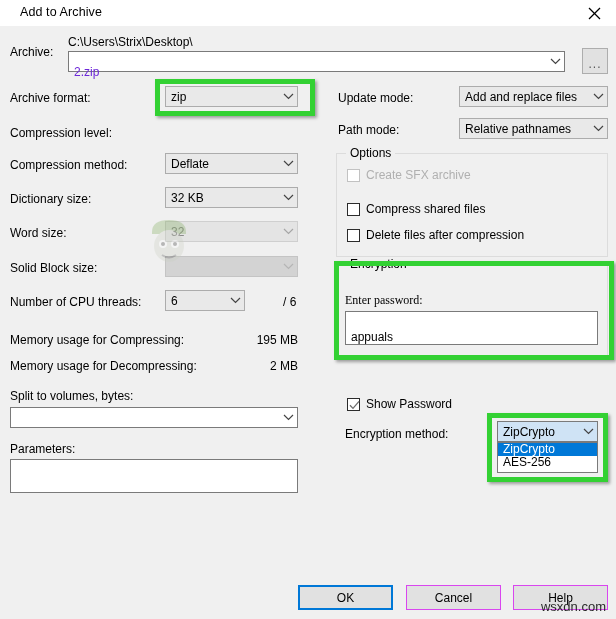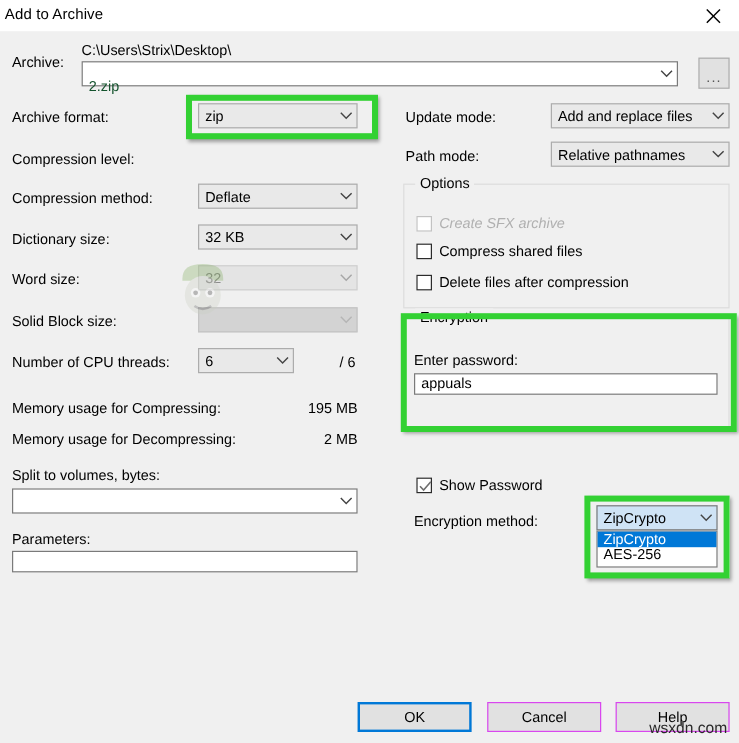--- a/index.html
+++ b/index.html
@@ -14,21 +14,21 @@
     -webkit-font-smoothing:antialiased;
   }
   .dialog{position:absolute;inset:0;background:#f0f0f0;}
 
   
   .titlebar{
     position:absolute;left:0;top:0;width:616px;height:26px;
     background:#ffffff;
   }
   .titlebar .ttl{
-    position:absolute;left:4px;top:5px;
+    position:absolute;left:20px;top:5px;
     font-size:12.5px;color:#000;letter-spacing:.1px;
   }
   .close-btn{
     position:absolute;right:0;top:0;width:44px;height:26px;
     display:flex;align-items:center;justify-content:center;
     cursor:default;
   }
   .close-btn svg{display:block;}
 
   
@@ -49,27 +49,27 @@
   }
   .combo.disabled{background:#d3d3d3;border-color:#c4c4c4;}
   .combo.disabled .ctext{color:#8c8c8c;}
   .combo .arrow{
     width:17px;display:flex;align-items:center;justify-content:center;
   }
   .arrow svg{display:block;}
 
   
   .combo.editable{background:#ffffff;border:1px solid #7a7a7a;}
-  .combo.editable .ctext{color:#14532d;margin-top:20px;}
+  .combo.editable .ctext{color:#6d28d9;margin-top:20px;}
 
   
   .tinput{
-    position:absolute;height:18px;background:#ffffff;
+    position:absolute;height:34px;background:#ffffff;
     border:1px solid #7a7a7a;box-sizing:border-box;
-    display:flex;align-items:flex-start;
+    display:flex;align-items:flex-end;
     font-size:12px;color:#000;
   }
   .tinput span{padding-left:5px;}
 
   .browse{
     position:absolute;background:#e1e1e1;border:1px solid #adadad;
     box-sizing:border-box;display:flex;align-items:flex-end;
     justify-content:center;cursor:default;
     font-size:12px;color:#555;letter-spacing:1px;
     padding-bottom:2px;
@@ -277,40 +277,40 @@
       <svg width="11" height="7" viewBox="0 0 11 7">
           <polyline points="1,1 5.5,5.5 10,1" fill="none" stroke="#444" stroke-width="1.2"></polyline>
         </svg>
     </div>
   </div>
 
   <div class="group" style="left:336px;top:153px;width:272px;height:104px;">
     <div class="gtitle">Options</div>
   </div>
 
-  <div class="chk disabled" style="left:347px;top:179px;font-style:italic;">
+  <div class="chk disabled" style="left:347px;top:168px;">
     <div class="box"></div>
     <div class="ctxt">Create SFX archive</div>
   </div>
 
   <div class="chk" style="left:347px;top:202px;">
     <div class="box"></div>
     <div class="ctxt">Compress shared files</div>
   </div>
 
   <div class="chk" style="left:347px;top:228px;">
     <div class="box"></div>
     <div class="ctxt">Delete files after compression</div>
   </div>
 
   <div class="group" style="left:336px;top:264px;width:272px;height:94px;">
     <div class="gtitle">Encryption</div>
   </div>
 
-  <div class="lbl" style="left:345px;top:293px;">Enter password:</div>
+  <div class="lbl" style="left:345px;top:293px;font-family:Liberation Serif, serif;">Enter password:</div>
   <div class="tinput" style="left:345px;top:311px;width:253px;">
     <span>appuals</span>
   </div>
 
   <div class="chk" style="left:347px;top:397px;">
     <div class="box">
       <svg width="11" height="11" viewBox="0 0 11 11">
         <polyline points="1,5.2 4,8.4 10,1.4" fill="none" stroke="#6e6e6e" stroke-width="1.3"></polyline>
       </svg>
     </div>

